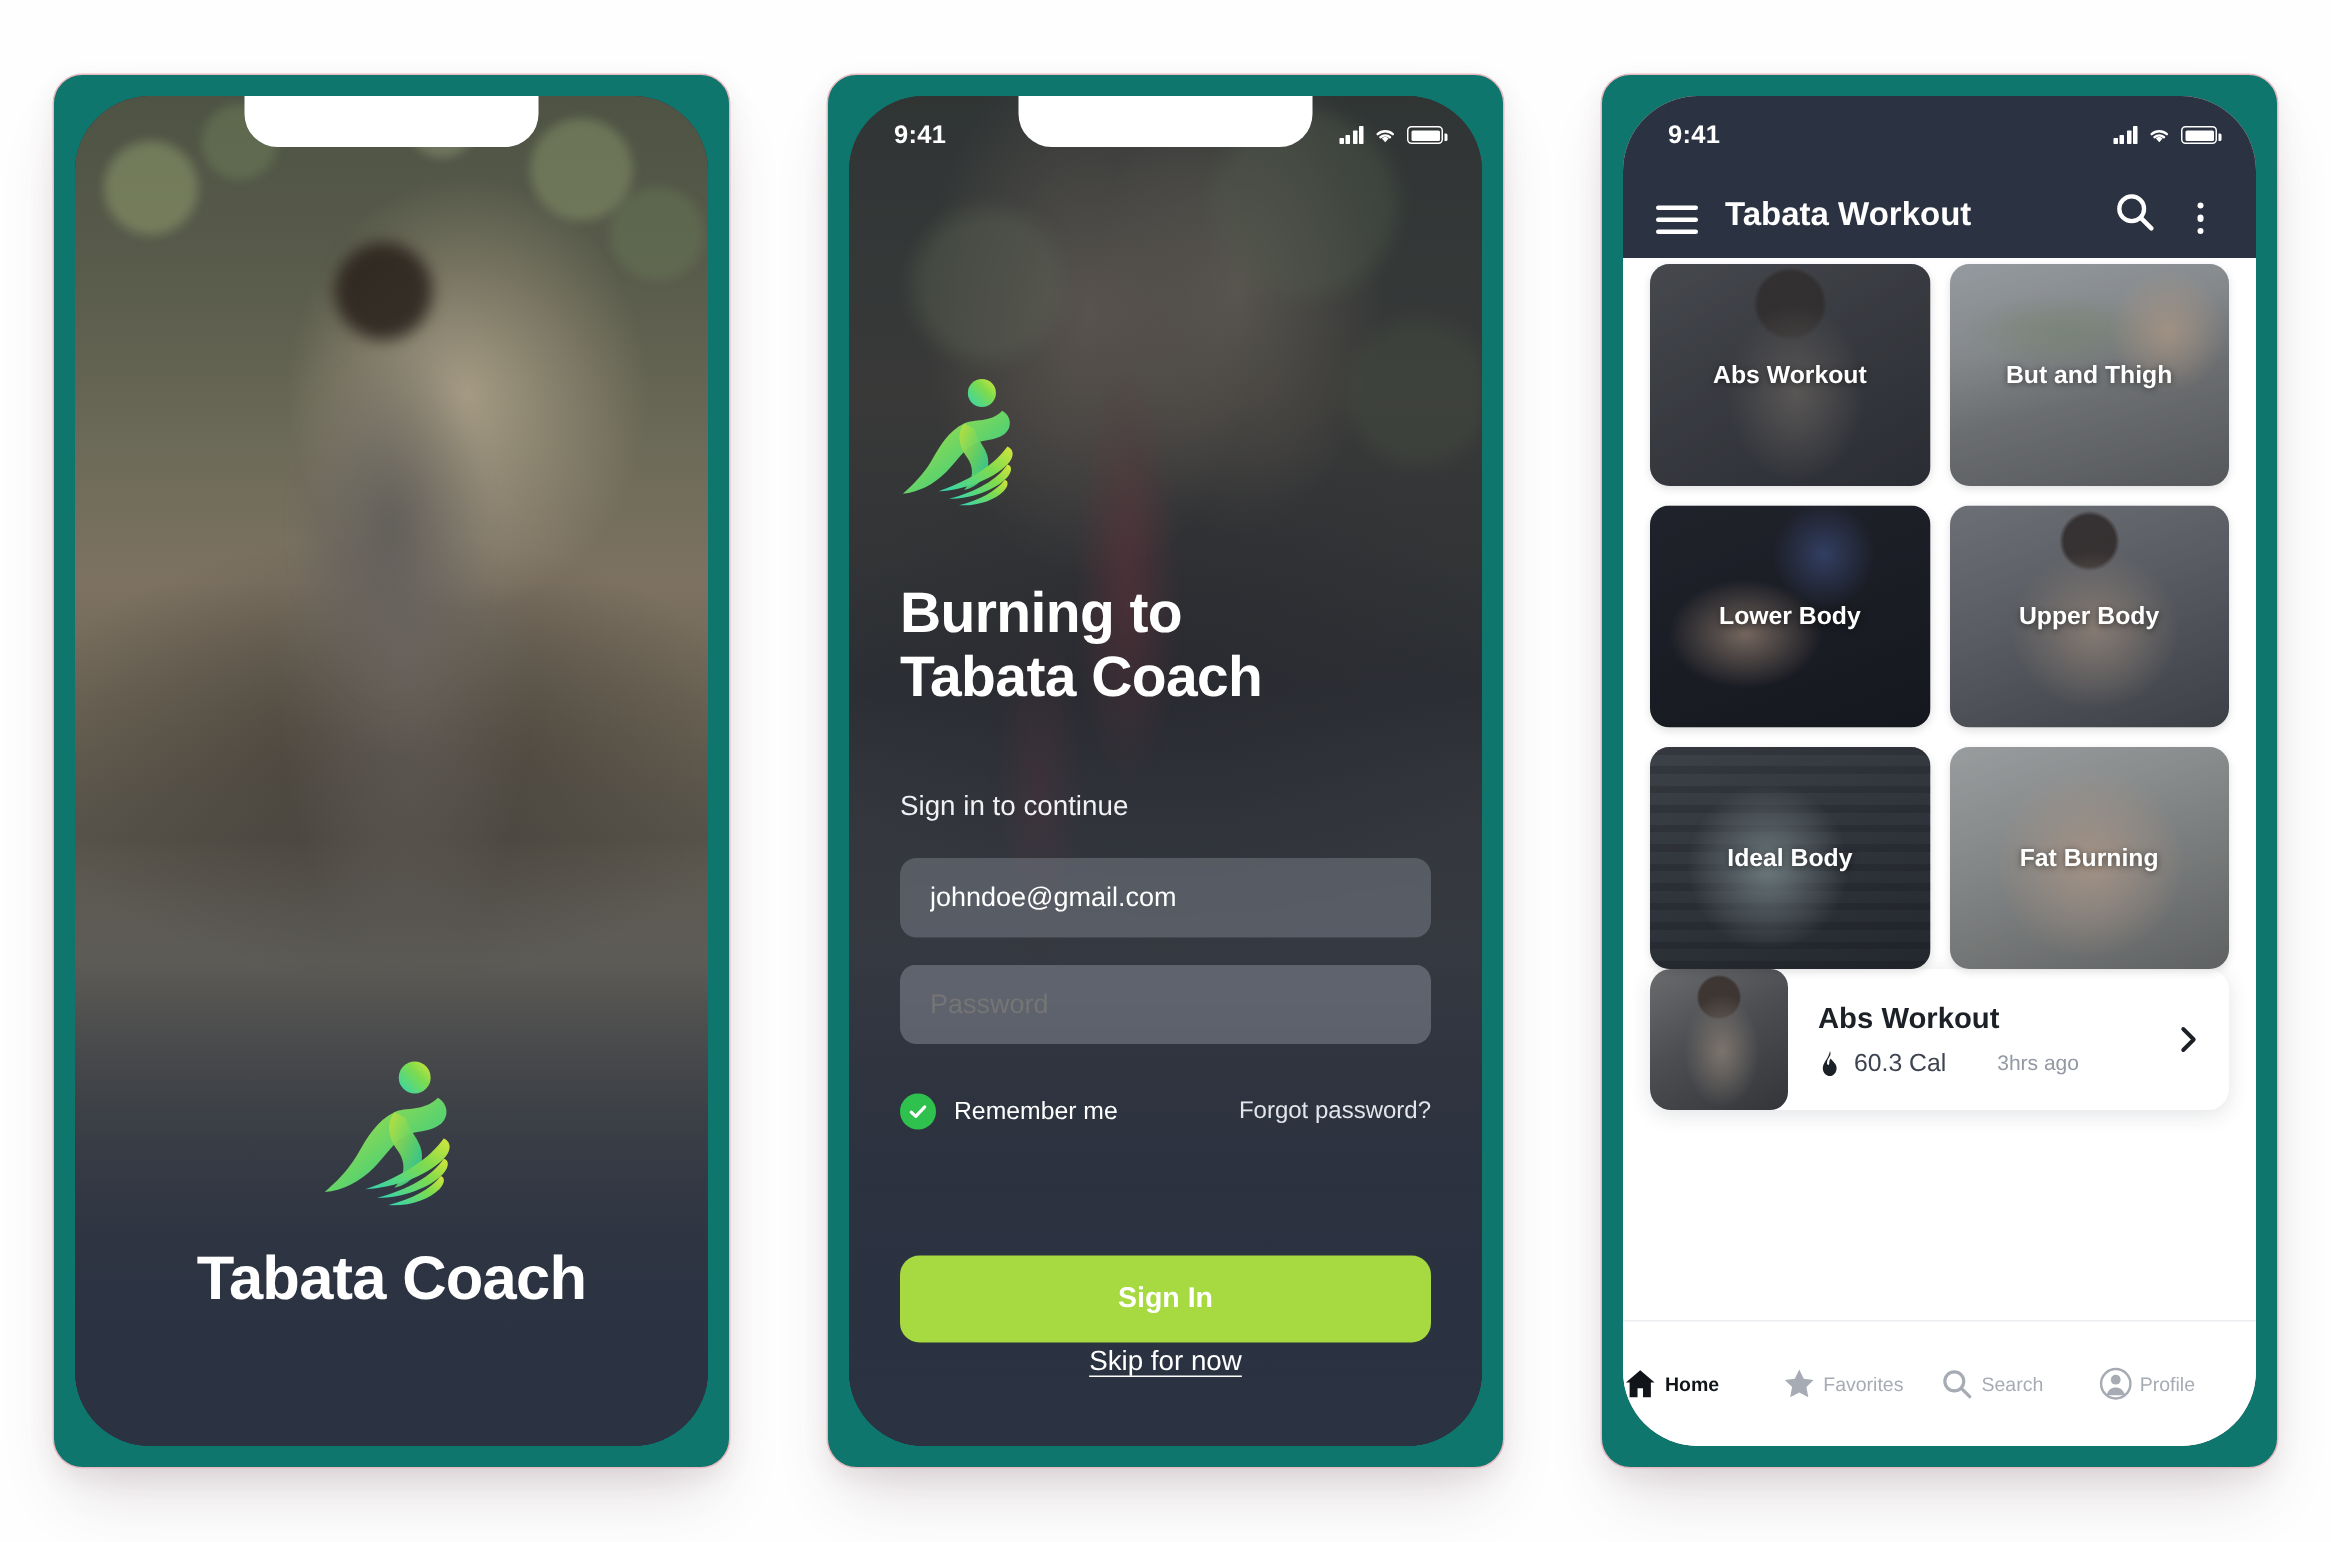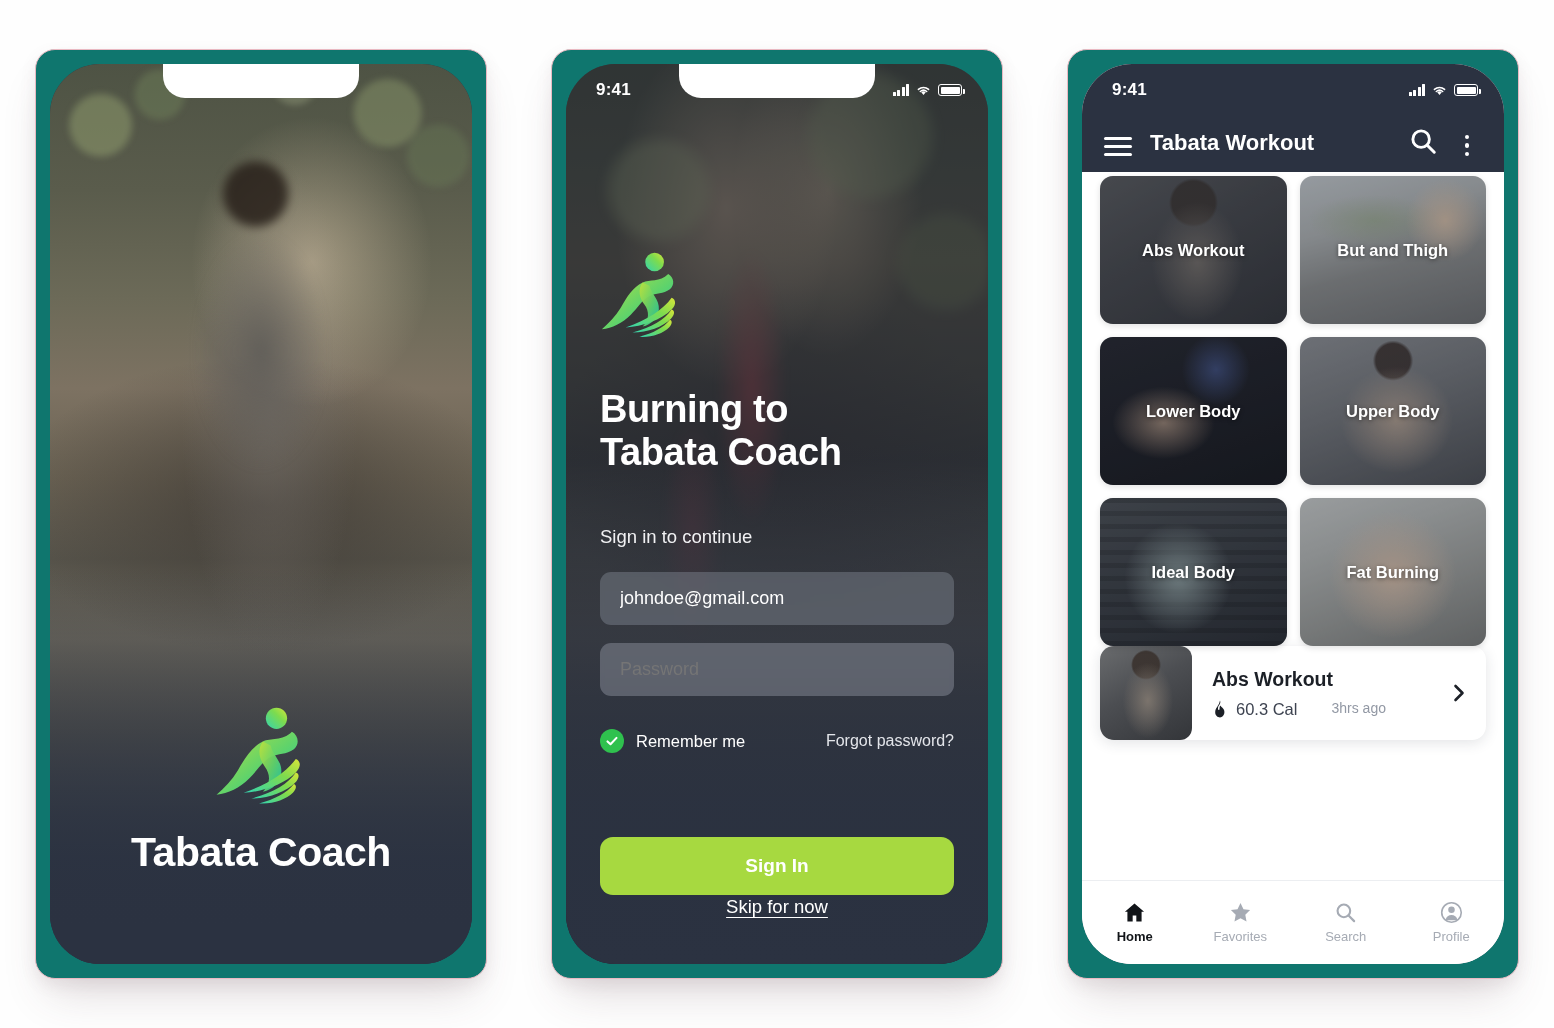--- a/index.html
+++ b/index.html
@@ -300,21 +300,21 @@
   .cal { font-size: 16.5px; color: #3d4350; }
   .ago { font-size: 14px; color: #9298a4; margin-left: 26px; }
   .chev { width: 18px; height: 18px; color: #1c2027; flex: 0 0 auto; }
 
   .s3-nav {
     flex: 0 0 auto; height: 84px; background: #fff;
     border-top: 1px solid #eceef1;
     display: flex; align-items: center;
   }
   .nav-item {
-    flex: 1; display: flex; flex-direction: column;
+    flex: 1; display: flex; flex-direction: row;
     align-items: center; gap: 5px; cursor: pointer;
     color: #a6abb4;
   }
   .nav-item.active { color: #111418; }
   .nav-item svg { width: 23px; height: 23px; }
   .nav-label { font-size: 13px; }
   .nav-item.active .nav-label { font-weight: bold; }
 </style>
 </head>
 <body>

